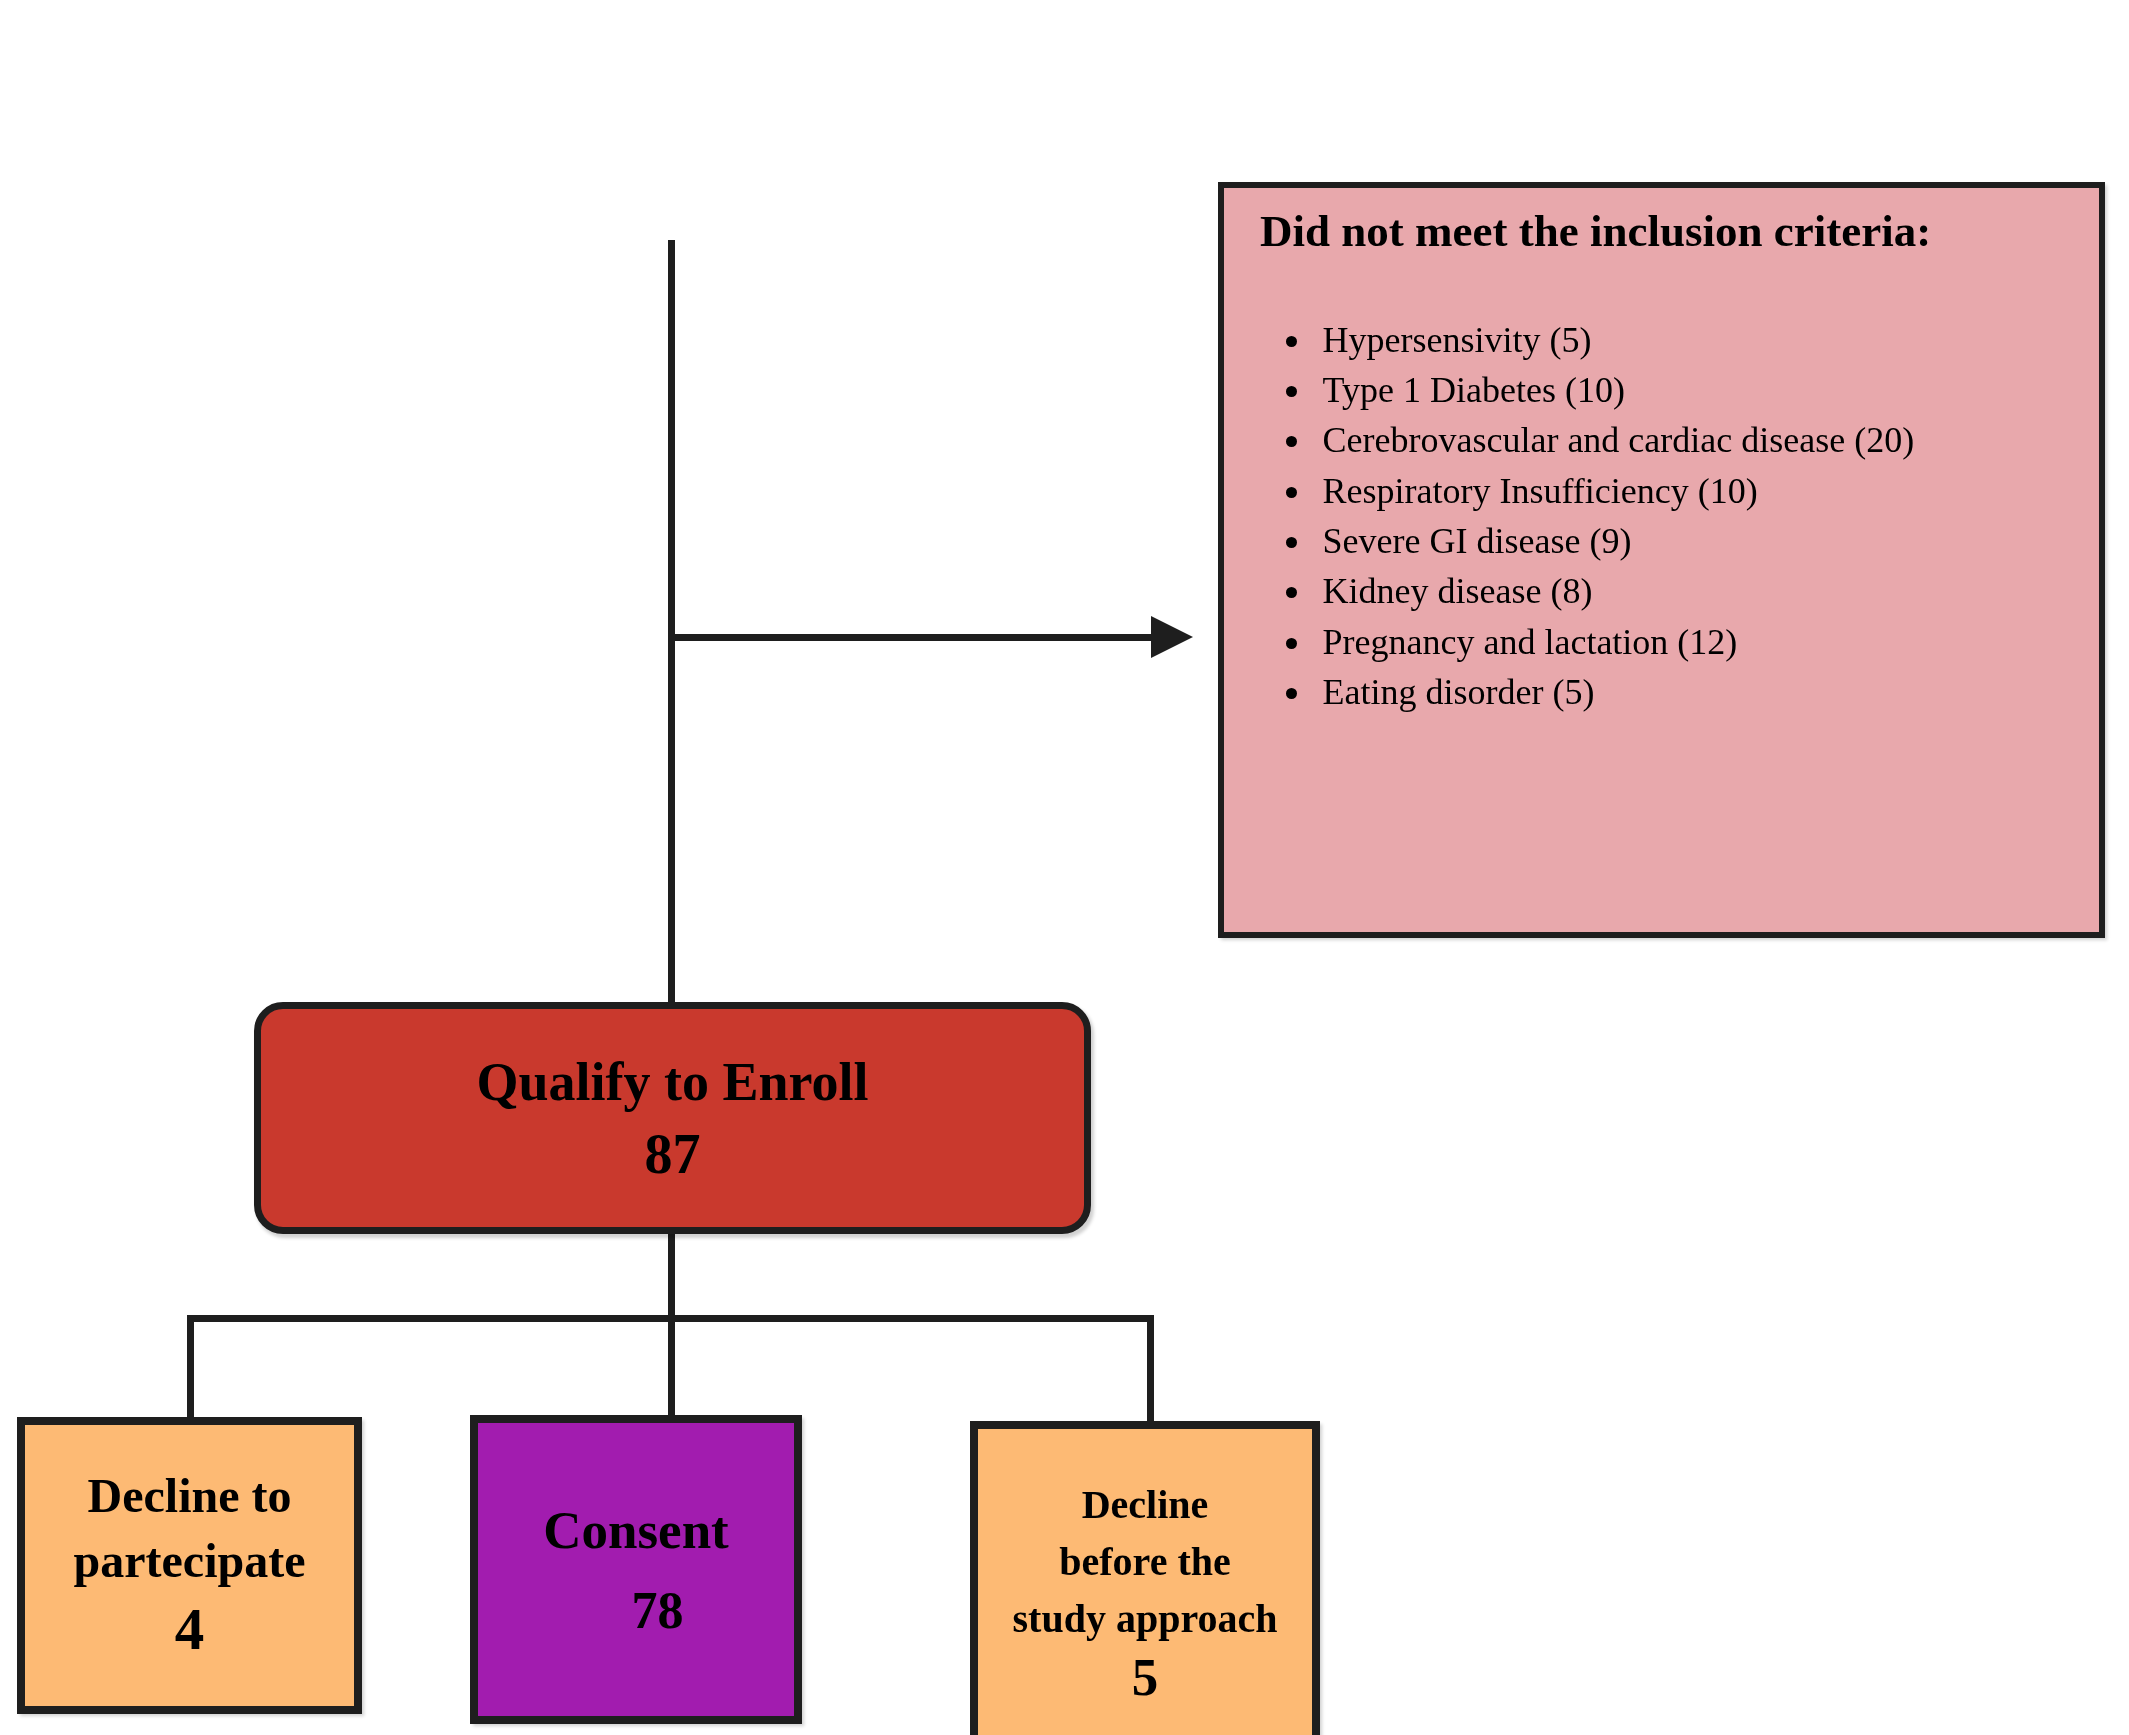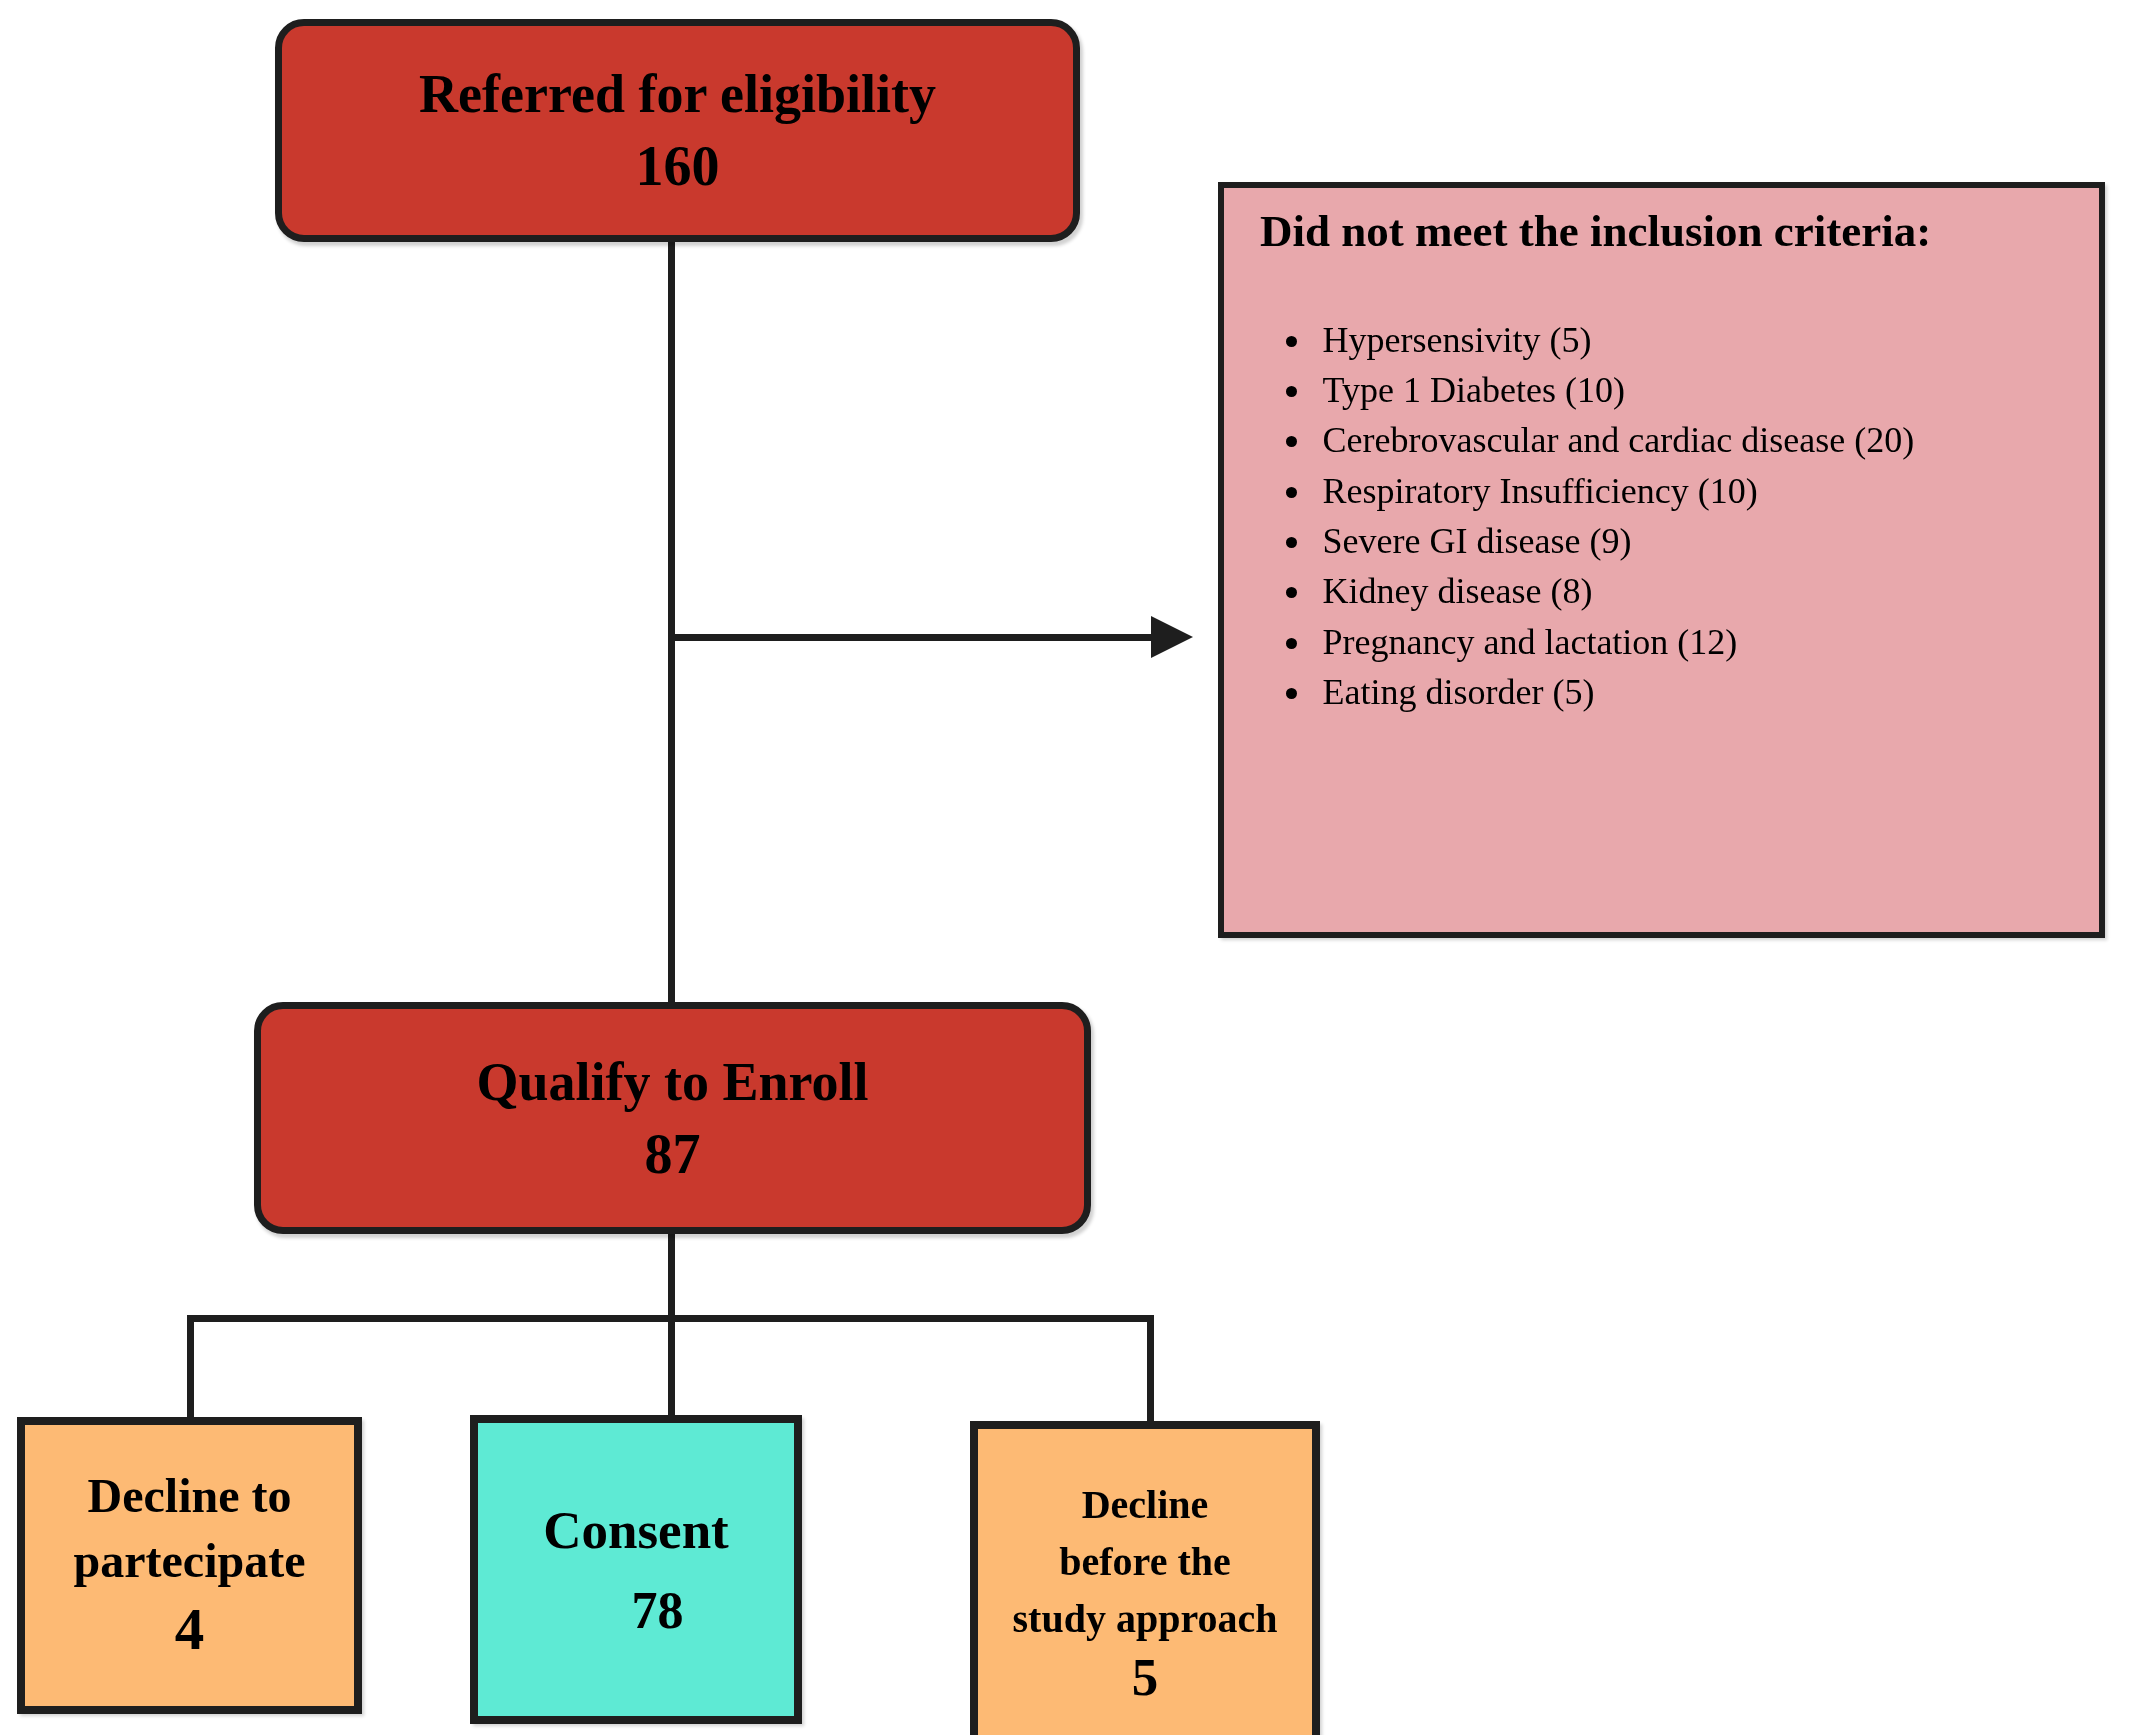--- a/index.html
+++ b/index.html
@@ -22,21 +22,21 @@
     justify-content: center;
     text-align: center;
     box-shadow: 2.5px 3.4px 3.4px rgba(0,0,0,0.18);
   }
   .node--red {
     background: #c9392d;
     border-radius: 29px;
     border-width: 7.6px;
   }
   .node--peach { background: #fdba74; border-width: 8.5px; }
-  .node--green { background: #5eead4; border-width: 8.5px; }
+  .node--green { background: #a21caf; border-width: 8.5px; }
   .node--pink {
     background: #e8a8ac;
     align-items: flex-start;
     justify-content: flex-start;
     text-align: left;
     padding: 14px 36px;
   }
   .node-title {
     font-weight: bold;
     font-size: 54px;
@@ -91,24 +91,20 @@
 
   <div class="line" style="left:668px; top:240px; width:6.8px; height:764px;"></div>
   <div class="line" style="left:670px; top:634px; width:483px; height:6.8px;"></div>
   <div class="arrowhead" style="left:1151px; top:616px;"></div>
 
   <div class="line" style="left:668px; top:1204px; width:6.8px; height:216px;"></div>
   <div class="line" style="left:187px; top:1315px; width:966px; height:6.8px;"></div>
   <div class="line" style="left:187px; top:1315px; width:6.8px; height:108px;"></div>
   <div class="line" style="left:1147px; top:1315px; width:6.8px; height:113px;"></div>
 
-  <div class="node node--red" style="left:275px; top:18.6px; width:805px; height:223px;">
-    <div class="node-title">Referred for eligibility</div>
-    <div class="node-count">160</div>
-  </div>
 
   <div class="node node--pink" style="left:1218px; top:182px; width:887px; height:756px;">
     <div class="criteria-title">Did not meet the inclusion criteria:</div>
     <ul class="criteria-list">
         <li>Hypersensivity (5)</li>
         <li>Type 1 Diabetes (10)</li>
         <li>Cerebrovascular and cardiac disease (20)</li>
         <li>Respiratory Insufficiency (10)</li>
         <li>Severe GI disease (9)</li>
         <li>Kidney disease (8)</li>

